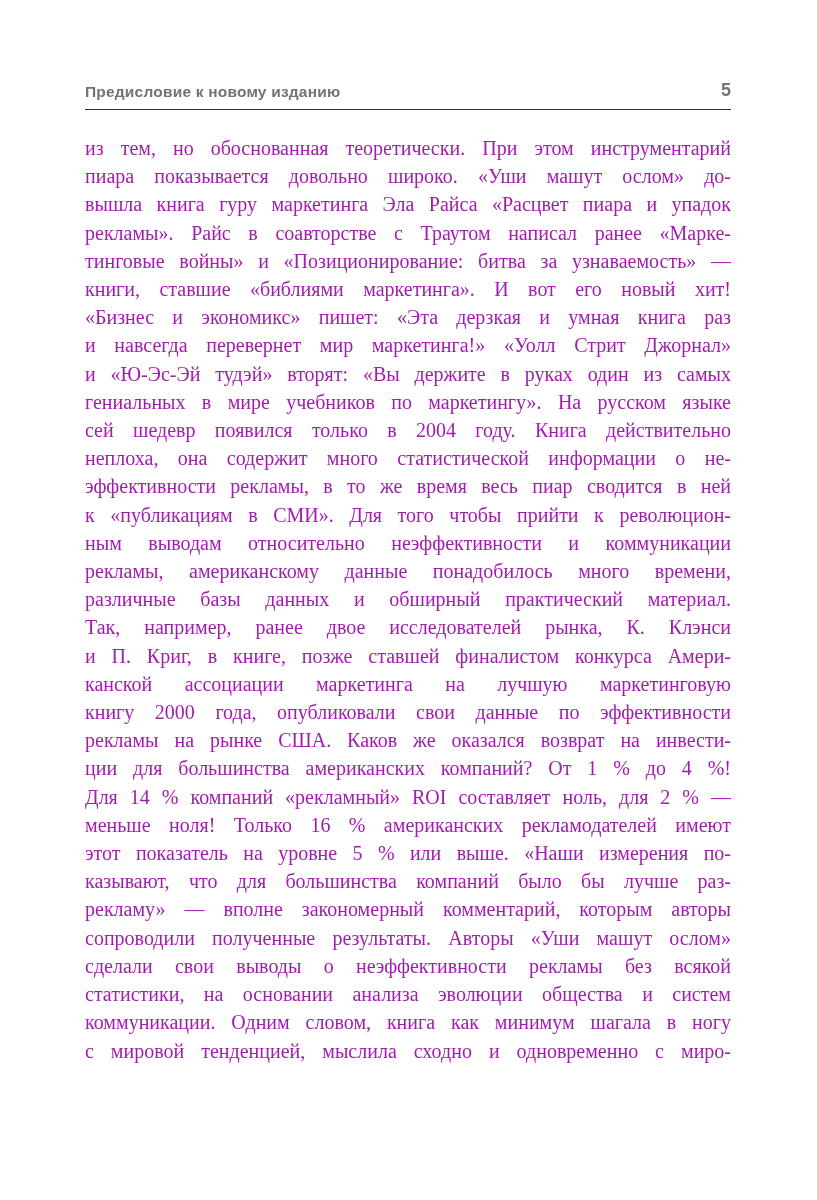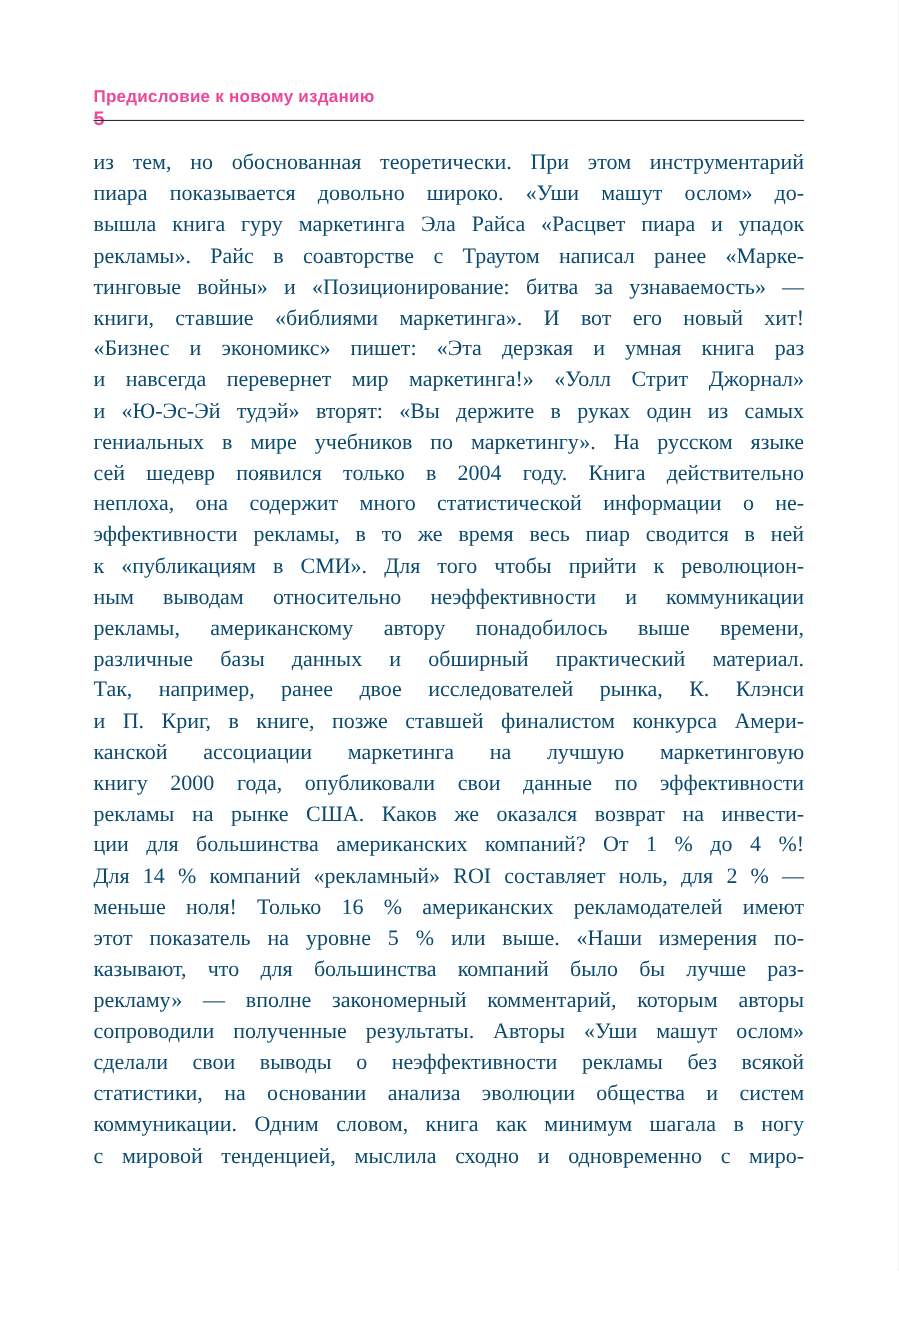--- a/index.html
+++ b/index.html
@@ -15,24 +15,23 @@
     background: #ffffff;
     overflow: hidden;
   }
   .running-header {
     position: absolute;
     left: 85px;
     width: 646px;
     top: 80px;
     display: flex;
     justify-content: space-between;
-    align-items: flex-start;
+    align-items: flex-end;
     font-family: "Liberation Sans", sans-serif;
-    color: #ec4899;
-    flex-direction: column;
+    color: #737373;
   }
   .running-header .title {
     font-size: 15.5px;
     font-weight: 700;
     letter-spacing: 0.2px;
   }
   .running-header .pagenum {
     font-size: 18px;
     font-weight: 700;
   }
@@ -46,21 +45,21 @@
     margin: 0;
   }
   .textblock {
     position: absolute;
     left: 85px;
     width: 646px;
     top: 134px;
     font-family: "Liberation Serif", "DejaVu Serif", serif;
     font-size: 20px;
     line-height: 28.2px;
-    color: #0c4a6e;
+    color: #a21caf;
   }
   .textblock .line {
     text-align: justify;
     text-align-last: justify;
     white-space: normal;
   }
 </style>
 </head>
 <body>
 
@@ -82,21 +81,21 @@
     <div class="line">книги, ставшие «библиями маркетинга». И вот его новый хит!</div>
     <div class="line">«Бизнес и экономикс» пишет: «Эта дерзкая и умная книга раз</div>
     <div class="line">и навсегда перевернет мир маркетинга!» «Уолл Стрит Джорнал»</div>
     <div class="line">и «Ю-Эс-Эй тудэй» вторят: «Вы держите в руках один из самых</div>
     <div class="line">гениальных в мире учебников по маркетингу». На русском языке</div>
     <div class="line">сей шедевр появился только в 2004 году. Книга действительно</div>
     <div class="line">неплоха, она содержит много статистической информации о не-</div>
     <div class="line">эффективности рекламы, в то же время весь пиар сводится в ней</div>
     <div class="line">к «публикациям в СМИ». Для того чтобы прийти к революцион-</div>
     <div class="line">ным выводам относительно неэффективности и коммуникации</div>
-    <div class="line">рекламы, американскому автору понадобилось выше времени,</div>
+    <div class="line">рекламы, американскому данные понадобилось много времени,</div>
     <div class="line">различные базы данных и обширный практический материал.</div>
     <div class="line">Так, например, ранее двое исследователей рынка, К. Клэнси</div>
     <div class="line">и П. Криг, в книге, позже ставшей финалистом конкурса Амери-</div>
     <div class="line">канской ассоциации маркетинга на лучшую маркетинговую</div>
     <div class="line">книгу 2000 года, опубликовали свои данные по эффективности</div>
     <div class="line">рекламы на рынке США. Каков же оказался возврат на инвести-</div>
     <div class="line">ции для большинства американских компаний? От 1 % до 4 %!</div>
     <div class="line">Для 14 % компаний «рекламный» ROI составляет ноль, для 2 % —</div>
     <div class="line">меньше ноля! Только 16 % американских рекламодателей имеют</div>
     <div class="line">этот показатель на уровне 5 % или выше. «Наши измерения по-</div>

